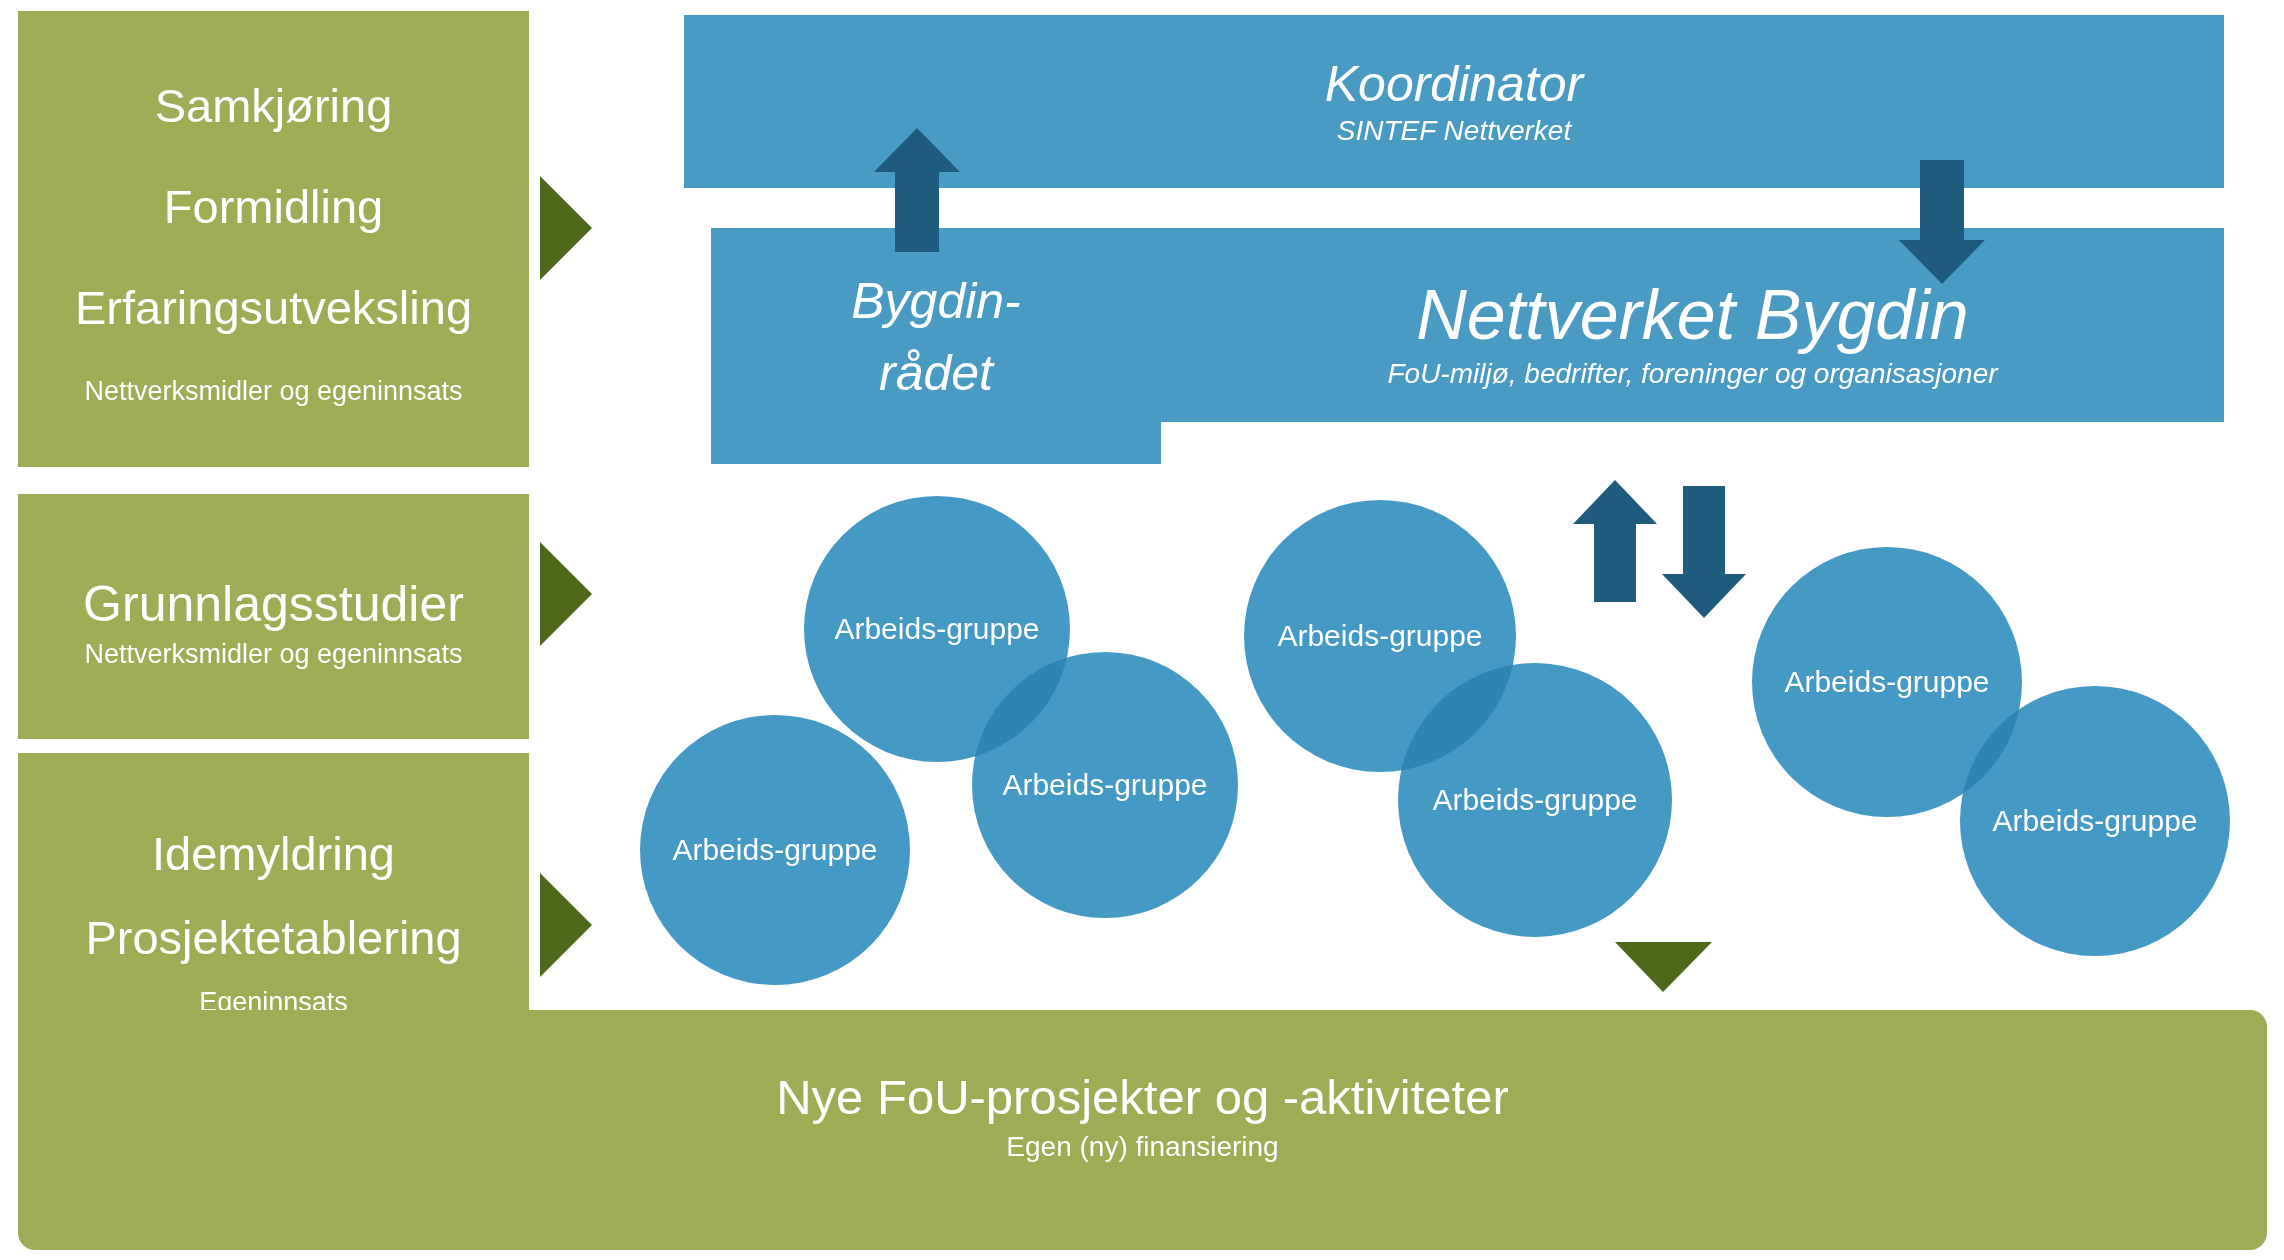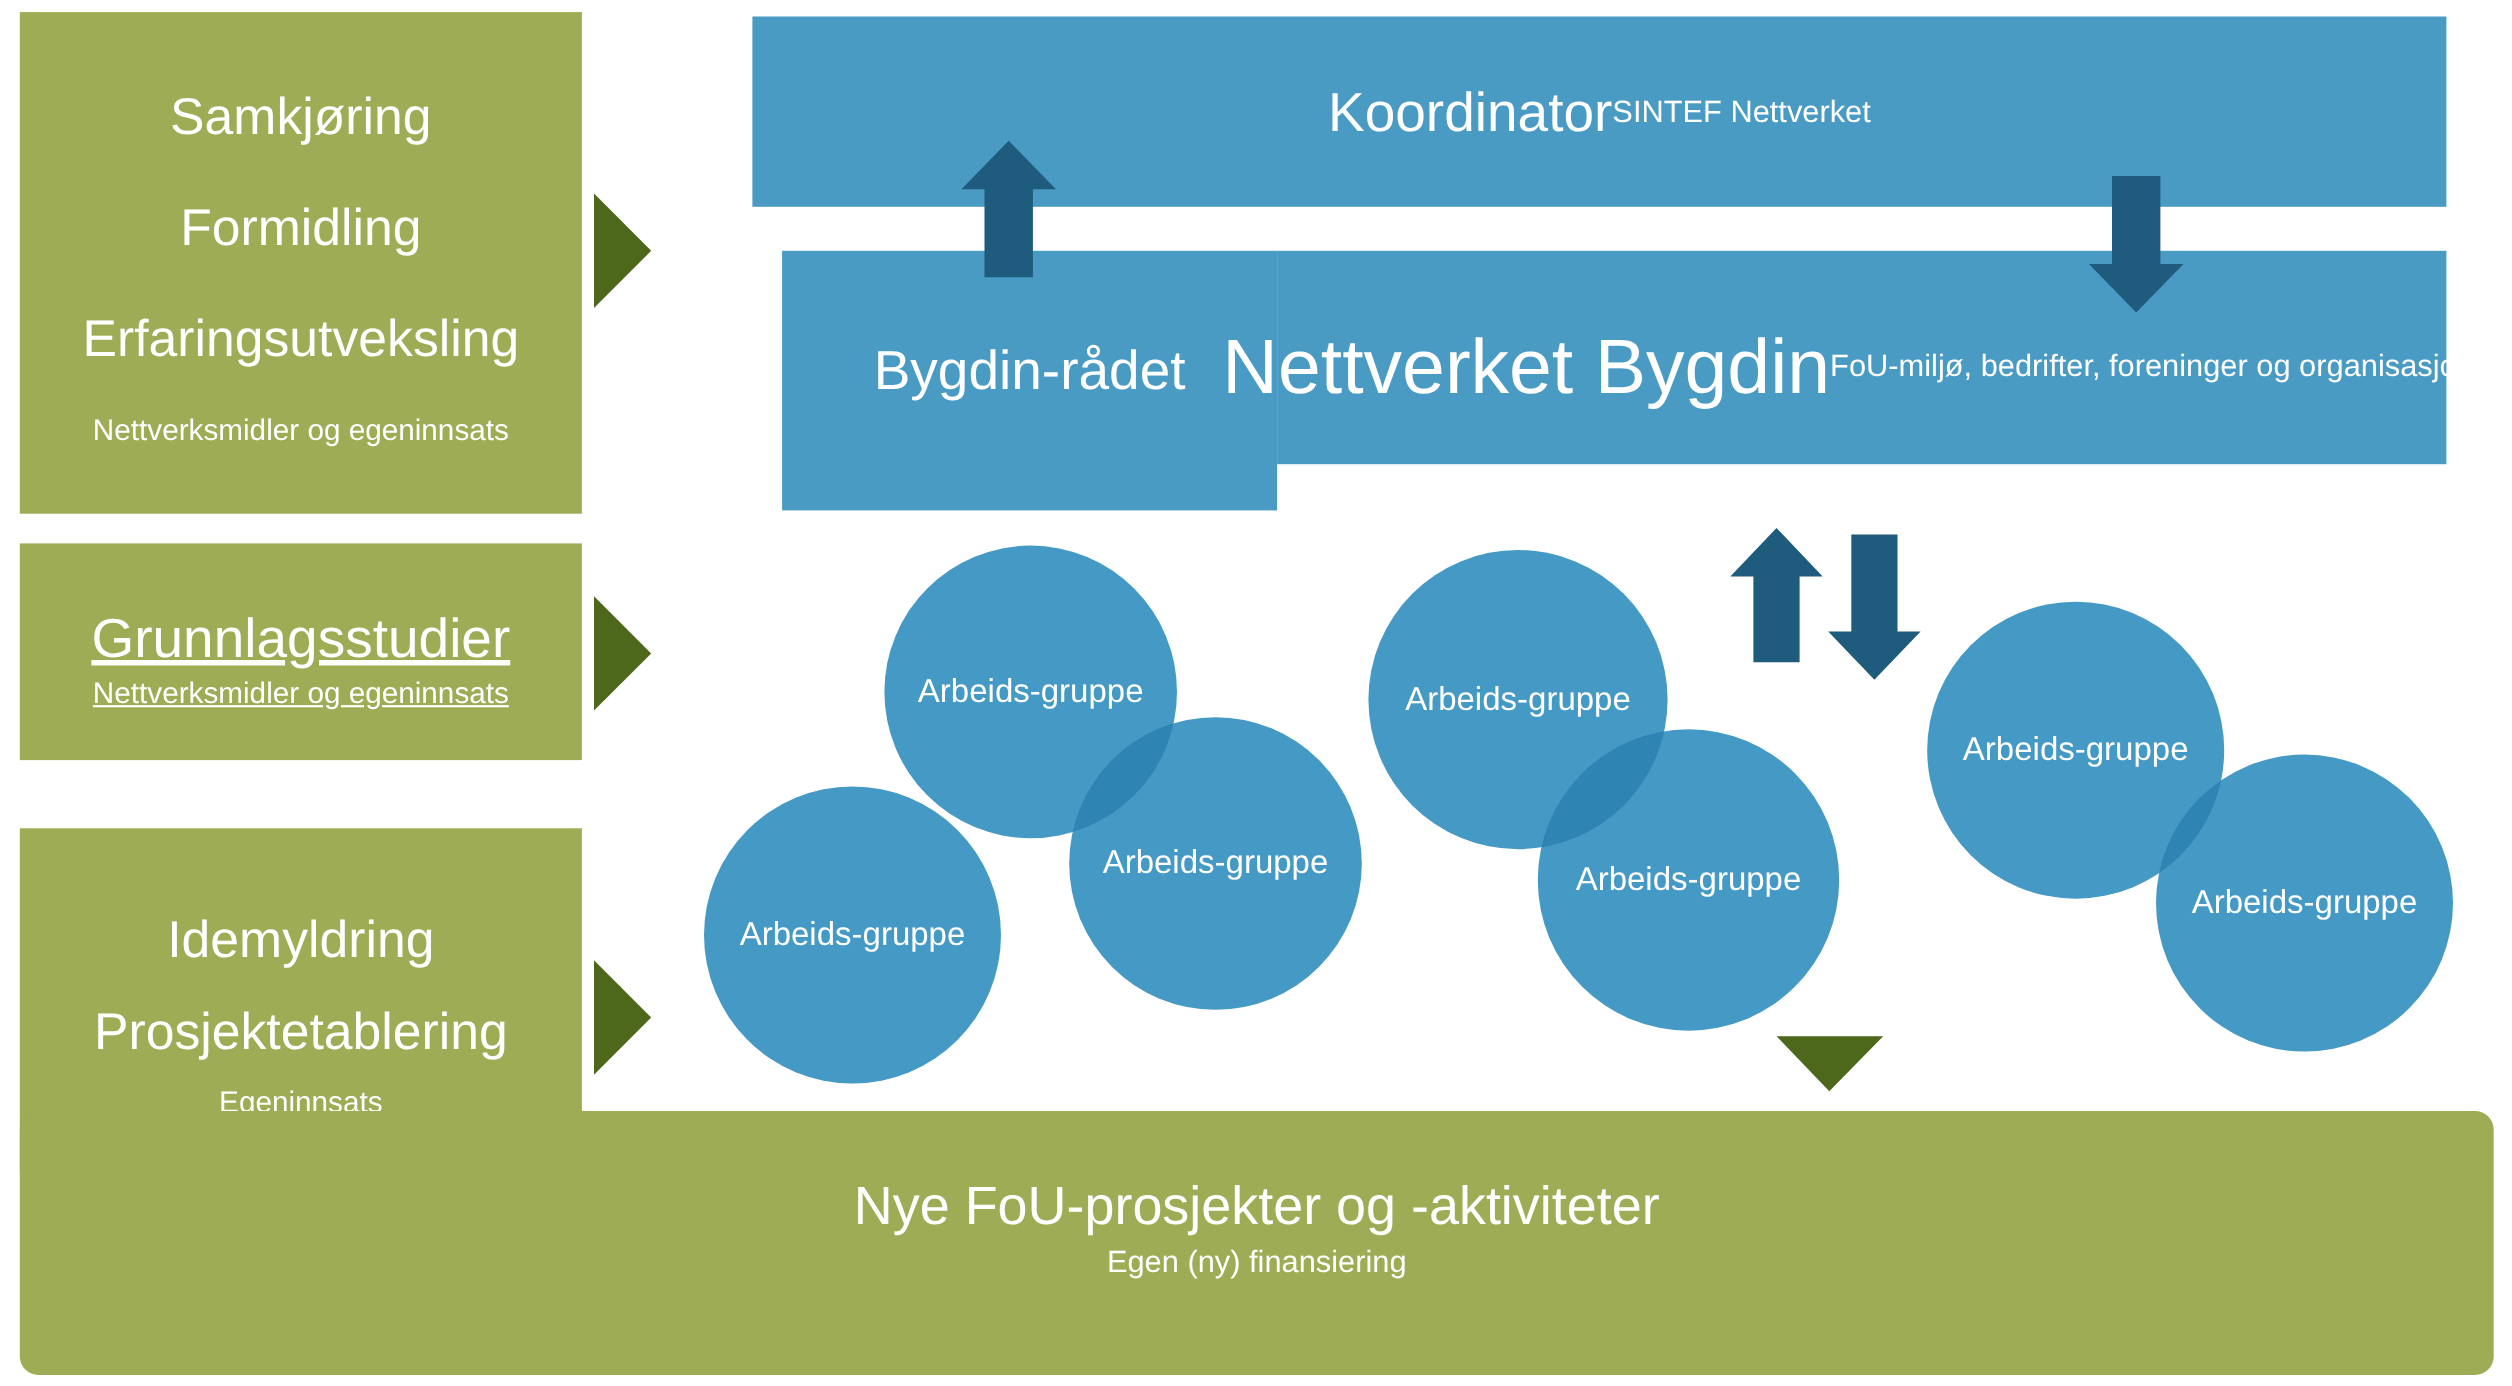--- a/index.html
+++ b/index.html
@@ -20,37 +20,39 @@
     width: 511px;
     background: #9DAC55;
     display: flex;
     flex-direction: column;
     align-items: center;
     justify-content: center;
     text-align: center;
     box-sizing: border-box;
   }
   .gbox-1 { top: 11px;  height: 456px; gap: 25px; }
-  .gbox-2 { top: 494px; height: 197px; padding-top: 14px; text-decoration: underline; }
+  .gbox-2 { top: 494px; height: 245px; padding-top: 14px; }
   .gbox-3 { top: 717px; height: 313px; padding-top: 16px; margin-top: 36px; }
   .gbox .tline   { font-size: 47px; line-height: 76px; white-space: nowrap; }
   .gbox-2 .tline { font-size: 50px; line-height: 60px; }
   .gbox-3 .tline { font-size: 47px; line-height: 84px; }
   .gbox .gsub    { font-size: 27px; line-height: 40px; white-space: nowrap; }
   .gbox-3 .gsub  { line-height: 44px; }
 
   
   .bbox {
     position: absolute;
     background: #4A9BC4;
     display: flex;
+    flex-direction: column;
     align-items: center;
     justify-content: center;
     text-align: center;
     box-sizing: border-box;
+    font-style: italic;
   }
   .bbox-koordinator { left: 684px;  top: 15px;  width: 1540px; height: 173px; }
   .bbox-koordinator .btitle { font-size: 50px; line-height: 58px; }
   .bbox-koordinator .bsub   { font-size: 28px; line-height: 36px; }
 
   .bbox-council { left: 683px; top: 228px; width: 450px; height: 236px; padding-bottom: 18px; margin-left: 28px; }
   .bbox-council .tline { font-size: 50px; line-height: 72px; }
 
   .bbox-network { left: 1161px; top: 228px; width: 1063px; height: 194px; padding-top: 16px; }
   .bbox-network .btitle { font-size: 70px; line-height: 82px; white-space: nowrap; }

